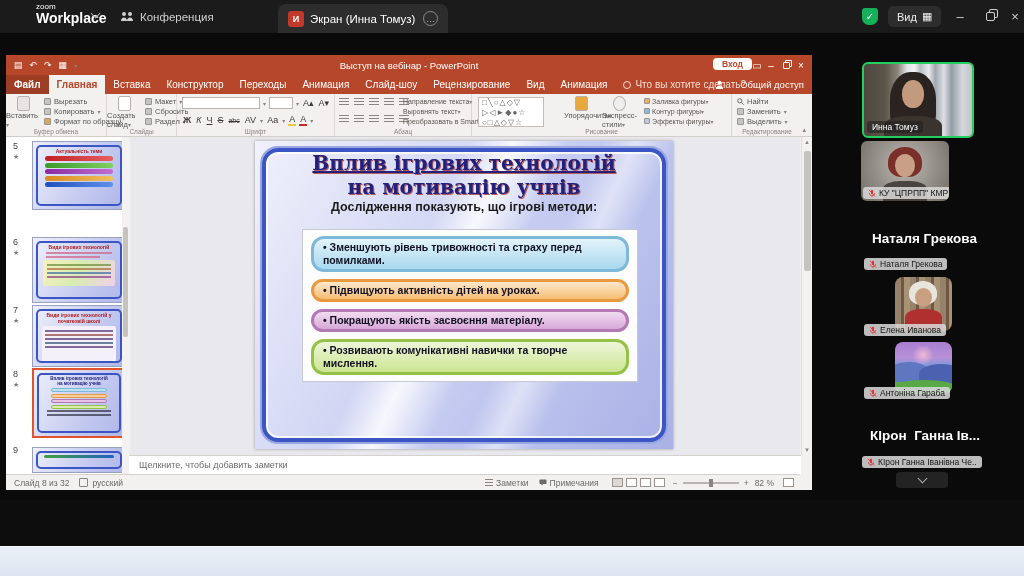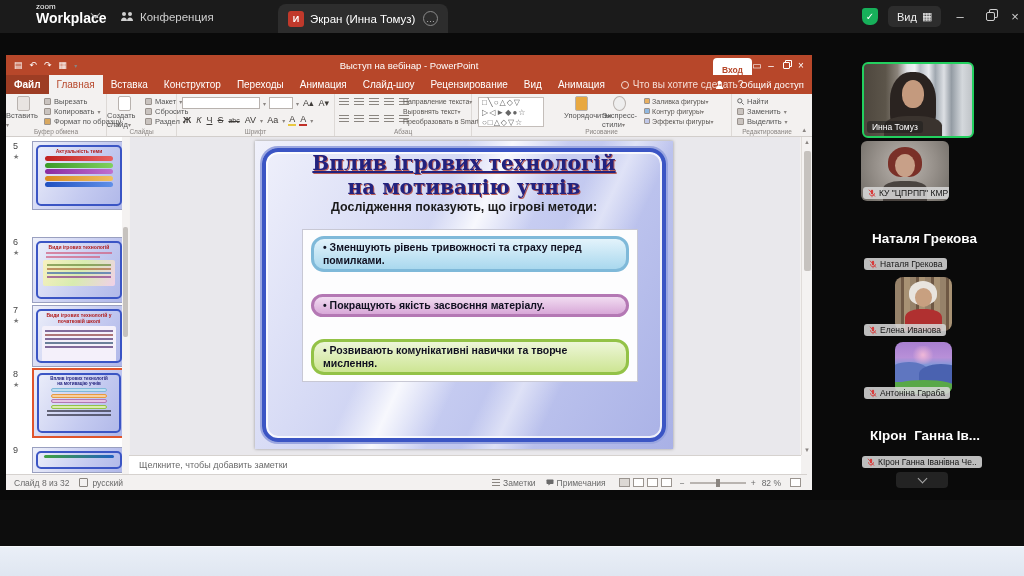--- a/index.html
+++ b/index.html
@@ -17,27 +17,27 @@
 .zellipsis{width:15px;height:15px;border:1px solid #8a8a8a;border-radius:50%;font-size:9px;display:flex;align-items:center;justify-content:center;color:#bbb}
 .zshield{position:absolute;left:862px;top:8px;width:16px;height:17px;background:#17b05a;border-radius:3px 3px 7px 7px;color:#fff;font-size:10px;display:flex;align-items:center;justify-content:center}
 .zview{position:absolute;left:888px;top:6px;height:21px;background:#2d2d2d;border-radius:5px;display:flex;align-items:center;gap:5px;padding:0 9px;font-size:11px;color:#eee}
 .zwin{position:absolute;top:0;height:33px;width:30px;display:flex;align-items:center;justify-content:center;color:#cfcfcf;font-size:13px}
 .restore{width:9px;height:9px;border:1px solid #cfcfcf;border-radius:2px;box-shadow:3px -3px 0 -1px #1b1b1b,3px -3px 0 0 #cfcfcf}
 
 .ppt{position:absolute;left:6px;top:55px;width:806px;height:435px;background:#f3f1f0;font-family:"Liberation Sans",sans-serif}
 .ppt-tb{position:absolute;left:0;top:0;right:0;height:20px;background:#b7472a;color:#fff;display:flex;align-items:center;font-size:9.5px}
 .qat{display:flex;gap:7px;padding-left:8px;font-size:9px;color:#fff;align-items:center}
 .ppt-title{position:absolute;left:0;right:0;text-align:center;font-size:9.5px;pointer-events:none}
-.signin{position:absolute;right:60px;top:3px;background:#fff;color:#b7472a;font-size:8.5px;padding:7px 9px;border-radius:4px;font-weight:bold}
+.signin{position:absolute;right:60px;top:3px;background:#fff;color:#b7472a;font-size:8.5px;padding:1px 9px;border-radius:4px;font-weight:bold}
 .pwc{position:absolute;top:0;height:20px;width:22px;display:flex;align-items:center;justify-content:center;color:#fff;font-size:10px}
 .prestore{width:7px;height:7px;border:1px solid #fff;border-radius:1px;box-shadow:2px -2px 0 -1px #b7472a,2px -2px 0 0 #fff}
 .ppt-tabs{position:absolute;left:0;top:20px;right:0;height:19px;background:#b7472a;display:flex;align-items:stretch;color:#fff;font-size:10px}
 .ptab{display:flex;align-items:center;padding:0 8px}
 .ptab.file{background:rgba(0,0,0,.14);font-weight:bold}
-.ptab.sel{background:#f3f1f0;color:#b7472a;font-weight:normal}
+.ptab.sel{background:#f3f1f0;color:#b7472a;font-weight:bold}
 .tellme{display:flex;align-items:center;gap:4px;padding:0 8px;color:#f5ddd5}
 .bulb{width:8px;height:8px;border:1px solid #f5ddd5;border-radius:50%;position:relative}
 .shareppt{position:absolute;right:8px;top:0;height:19px;display:flex;align-items:center;gap:16px;font-size:9.5px;color:#fff}
 .ribbon{position:absolute;left:0;top:39px;right:0;height:43px;background:#f3f1f0;border-bottom:1px solid #d2cecb;font-size:7.5px;color:#444}
 .rgroup{position:absolute;top:0;bottom:0;border-right:1px solid #ddd9d6}
 .glabel{position:absolute;bottom:1px;left:0;right:0;text-align:center;font-size:6.5px;color:#8a8582}
 .bigbtn{position:absolute;top:2px;width:34px;color:#555;line-height:1.15}
 .bicon{width:13px;height:15px;margin:0 auto 1px;background:#e8e4e1;border:1px solid #b8b2ae;border-radius:2px}
 .srow{position:absolute;left:38px;display:flex;align-items:center;gap:3px;white-space:nowrap;color:#555}
 .mico{display:inline-block;width:7px;height:7px;background:#c9c3bf;border:1px solid #9a938e;border-radius:1px}
@@ -74,21 +74,21 @@
 .pill{border-radius:13px;padding:2px 9px;font-weight:bold;font-size:10.5px;color:#101020;line-height:1.25}
 .p1{background:linear-gradient(180deg,#e3f3fb,#a9d8ee);border:3px solid #7fb9d9}
 .p2{background:linear-gradient(180deg,#fde8cb,#f6bd74);border:3px solid #e89a40}
 .p3{background:linear-gradient(180deg,#f1dcf1,#d8a8d8);border:3px solid #b478b4}
 .p4{background:linear-gradient(180deg,#edf6d8,#cde593);border:3px solid #93c247}
 .sfooter{position:absolute;left:32px;right:24px;top:246px;font-size:11.5px;font-weight:bold;color:#101018;line-height:1.25}
 .vscroll{position:absolute;right:0px;top:82px;width:11px;bottom:35px;background:#f4f2f1;border-left:1px solid #e0dcd9}
 .vscroll .arr{position:absolute;left:0;right:0;text-align:center;font-size:6px;color:#8a8582}
 .vscroll .vsb{position:absolute;left:2px;width:7px;background:#c6c2be;border-radius:2px}
 .notes{position:absolute;left:123px;right:11px;bottom:16px;height:19px;background:#fff;border-top:1px solid #d6d2cf;font-size:9px;color:#6a6a6a;display:flex;align-items:center;padding-left:10px}
-.statusbar{position:absolute;left:0;right:5px;bottom:0;height:16px;background:#f3f1f0;border-top:1px solid #d6d2cf;font-size:8.5px;color:#6a6a6a;display:flex;align-items:center}
+.statusbar{position:absolute;left:0;right:12px;bottom:0;height:16px;background:#f3f1f0;border-top:1px solid #d6d2cf;font-size:8.5px;color:#6a6a6a;display:flex;align-items:center}
 .spell{width:9px;height:9px;border:1px solid #8a8580;border-radius:1px;position:relative;margin:0 4px 0 10px}
 .viewico{width:11px;height:9px;border:1px solid #9a948f;background:#fff;margin-left:3px}
 .ztrack{width:56px;height:2px;background:#b9b4b0;position:relative;margin:0 5px}
 .zthumb{position:absolute;left:26px;top:-3px;width:4px;height:8px;background:#8a8580}
 
 .vid{position:absolute;border-radius:6px;overflow:hidden}
 .vpill{position:absolute;display:inline-flex;align-items:center;gap:3px;background:rgba(214,214,214,.88);color:#141414;font-size:8.5px;padding:1px 5px;border-radius:3px;white-space:nowrap}
 .vpill.dark{background:rgba(30,30,30,.55);color:#fff}
 .bigname{position:absolute;color:#fff;font-weight:bold;font-size:13.5px;white-space:pre}
 .collapse{position:absolute;left:896px;top:472px;width:52px;height:16px;background:#232323;border-radius:4px;display:flex;align-items:center;justify-content:center}
@@ -372,20 +372,21 @@
     <div class="canvas">
       <div class="slide">
         <div class="sframe"></div>
         <div class="stitle">
           <span class="u">Вплив ігрових технологій</span><br>
           <span>на мотивацію учнів</span>
         </div>
         <div class="ssub">Дослідження показують, що ігрові методи:</div>
         <div class="sbox">
           <div class="pill p1">• Зменшують рівень тривожності та страху перед помилками.</div>
+          <div class="pill p2">• Підвищують активність дітей на уроках.</div>
           <div class="pill p3">• Покращують якість засвоєння матеріалу.</div>
           <div class="pill p4">• Розвивають комунікативні навички та творче мислення.</div>
         </div>
       </div>
     </div>
     <div class="vscroll">
       <div class="arr" style="top:2px">▲</div>
       <div class="vsb" style="top:14px;height:120px"></div>
       <div class="arr" style="bottom:2px">▼</div>
     </div>

